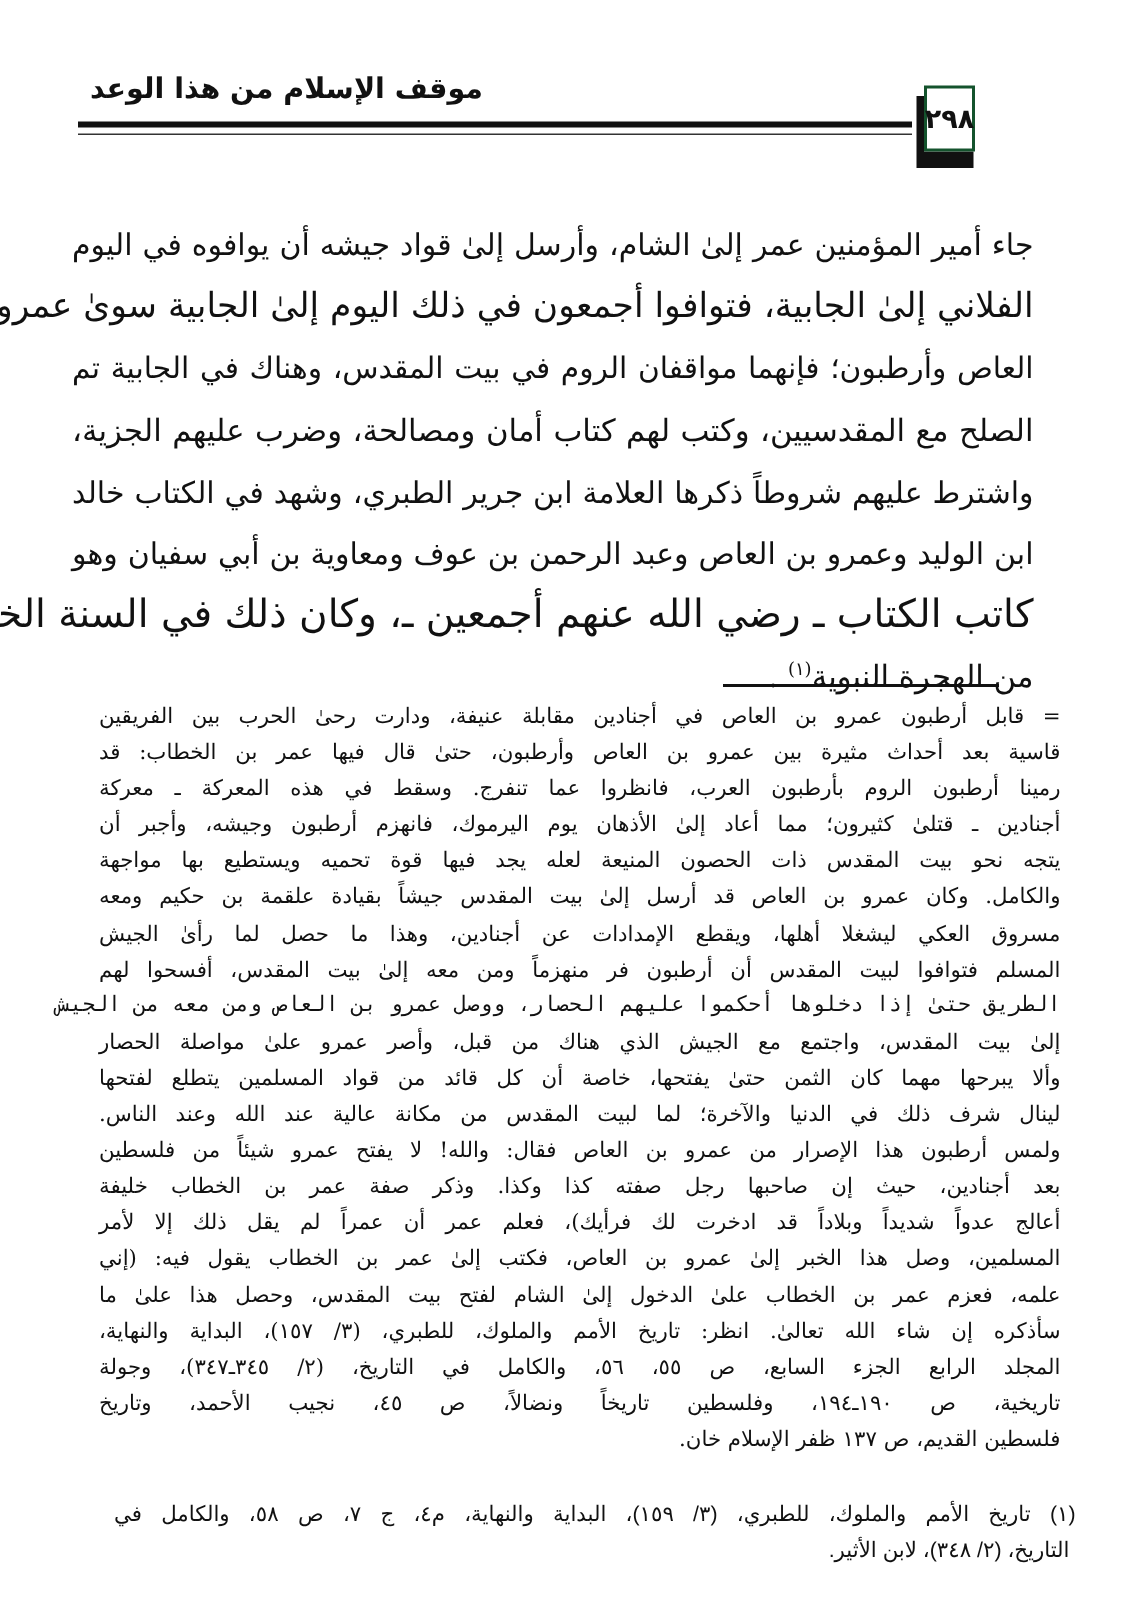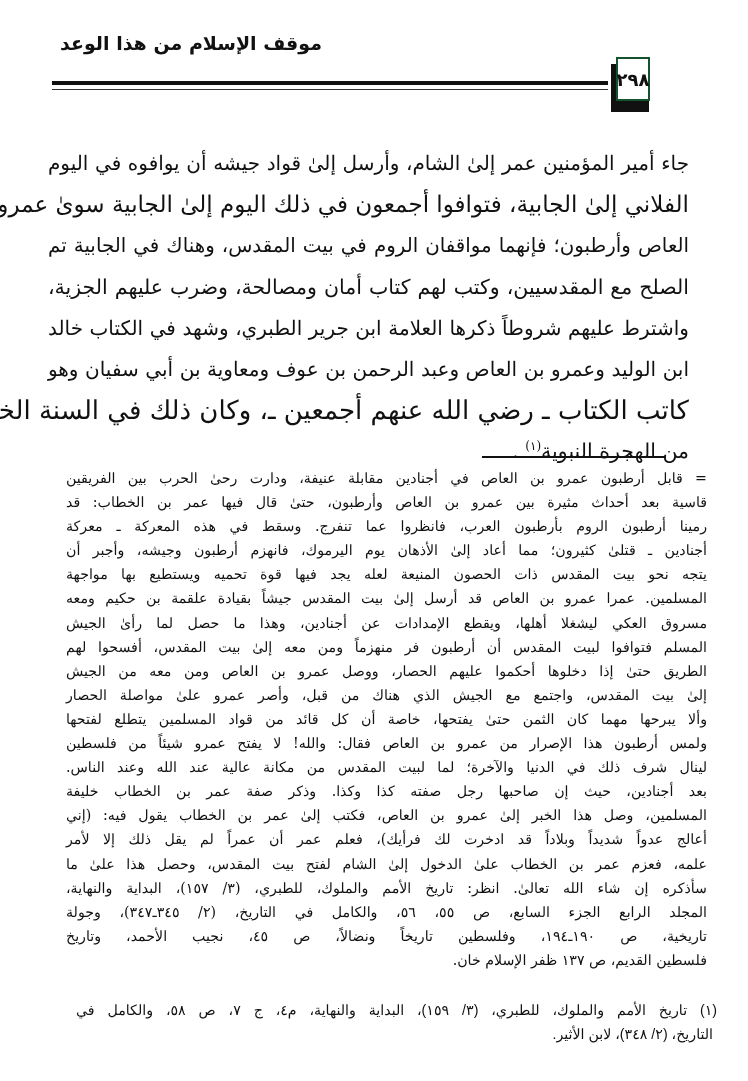--- a/index.html
+++ b/index.html
@@ -4,21 +4,21 @@
 <style>
   html, body { margin: 0; padding: 0; background: #ffffff; }
   body {
     width: 748px; height: 1081px; position: relative; overflow: hidden;
     font-family: "DejaVu Sans", sans-serif; color: #111;
   }
   .page { position: absolute; inset: 0; direction: rtl; }
 
   
   .running-title {
-    position: absolute; top: 32px; left: 60px; width: 548px;
+    position: absolute; top: 48px; left: 60px; width: 548px;
     font-family: "DejaVu Sans", sans-serif; font-weight: bold;
     font-size: 19px; text-align: left; direction: rtl; color: #111;
     letter-spacing: 0;
   }
   .running-title span { display: inline-block; }
   .rule-thick {
     position: absolute; left: 52px; top: 81px; width: 556px; height: 4px;
     background: #111;
   }
   .rule-thin {
@@ -92,31 +92,31 @@
   </div>
 
   <div class="fn-sep"></div>
 
   <div class="footnotes">
     <span class="line" style="display: block;">= قابل أرطبون عمرو بن العاص في أجنادين مقابلة عنيفة، ودارت رحىٰ الحرب بين الفريقين</span>
     <span class="line" style="display: block;">قاسية بعد أحداث مثيرة بين عمرو بن العاص وأرطبون، حتىٰ قال فيها عمر بن الخطاب: قد</span>
     <span class="line" style="display: block;">رمينا أرطبون الروم بأرطبون العرب، فانظروا عما تنفرج. وسقط في هذه المعركة ـ معركة</span>
     <span class="line" style="display: block;">أجنادين ـ قتلىٰ كثيرون؛ مما أعاد إلىٰ الأذهان يوم اليرموك، فانهزم أرطبون وجيشه، وأجبر أن</span>
     <span class="line" style="display: block;">يتجه نحو بيت المقدس ذات الحصون المنيعة لعله يجد فيها قوة تحميه ويستطيع بها مواجهة</span>
-    <span class="line" style="display: block;">المسلمين. عمرا عمرو بن العاص قد أرسل إلىٰ بيت المقدس جيشاً بقيادة علقمة بن حكيم ومعه</span>
+    <span class="line" style="display: block;">والكامل. وكان عمرو بن العاص قد أرسل إلىٰ بيت المقدس جيشاً بقيادة علقمة بن حكيم ومعه</span>
     <span class="line" style="display: block;">مسروق العكي ليشغلا أهلها، ويقطع الإمدادات عن أجنادين، وهذا ما حصل لما رأىٰ الجيش</span>
     <span class="line" style="display: block;">المسلم فتوافوا لبيت المقدس أن أرطبون فر منهزماً ومن معه إلىٰ بيت المقدس، أفسحوا لهم</span>
-    <span class="line" style="display: block;">الطريق حتىٰ إذا دخلوها أحكموا عليهم الحصار، ووصل عمرو بن العاص ومن معه من الجيش</span>
+    <span class="line" style="display: block; font-family: Liberation Mono, monospace;">الطريق حتىٰ إذا دخلوها أحكموا عليهم الحصار، ووصل عمرو بن العاص ومن معه من الجيش</span>
     <span class="line" style="display: block;">إلىٰ بيت المقدس، واجتمع مع الجيش الذي هناك من قبل، وأصر عمرو علىٰ مواصلة الحصار</span>
     <span class="line" style="display: block;">وألا يبرحها مهما كان الثمن حتىٰ يفتحها، خاصة أن كل قائد من قواد المسلمين يتطلع لفتحها</span>
+    <span class="line" style="display: block;">لينال شرف ذلك في الدنيا والآخرة؛ لما لبيت المقدس من مكانة عالية عند الله وعند الناس.</span>
     <span class="line" style="display: block;">ولمس أرطبون هذا الإصرار من عمرو بن العاص فقال: والله! لا يفتح عمرو شيئاً من فلسطين</span>
-    <span class="line" style="display: block;">لينال شرف ذلك في الدنيا والآخرة؛ لما لبيت المقدس من مكانة عالية عند الله وعند الناس.</span>
     <span class="line" style="display: block;">بعد أجنادين، حيث إن صاحبها رجل صفته كذا وكذا. وذكر صفة عمر بن الخطاب خليفة</span>
+    <span class="line" style="display: block;">أعالج عدواً شديداً وبلاداً قد ادخرت لك فرأيك)، فعلم عمر أن عمراً لم يقل ذلك إلا لأمر</span>
     <span class="line" style="display: block;">المسلمين، وصل هذا الخبر إلىٰ عمرو بن العاص، فكتب إلىٰ عمر بن الخطاب يقول فيه: (إني</span>
-    <span class="line" style="display: block;">أعالج عدواً شديداً وبلاداً قد ادخرت لك فرأيك)، فعلم عمر أن عمراً لم يقل ذلك إلا لأمر</span>
     <span class="line" style="display: block;">علمه، فعزم عمر بن الخطاب علىٰ الدخول إلىٰ الشام لفتح بيت المقدس، وحصل هذا علىٰ ما</span>
     <span class="line" style="display: block;">سأذكره إن شاء الله تعالىٰ. انظر: تاريخ الأمم والملوك، للطبري، (٣/ ١٥٧)، البداية والنهاية،</span>
     <span class="line" style="display: block;">المجلد الرابع الجزء السابع، ص ٥٥، ٥٦، والكامل في التاريخ، (٢/ ٣٤٥ـ٣٤٧)، وجولة</span>
     <span class="line" style="display: block;">تاريخية، ص ١٩٠ـ١٩٤، وفلسطين تاريخاً ونضالاً، ص ٤٥، نجيب الأحمد، وتاريخ</span>
     <span class="line last" style="display: block;">فلسطين القديم، ص ١٣٧ ظفر الإسلام خان.</span>
   </div>
 
   <div class="fn2">
     <span class="line" style="display: block;">(١) تاريخ الأمم والملوك، للطبري، (٣/ ١٥٩)، البداية والنهاية، م٤، ج ٧، ص ٥٨، والكامل في</span>
     <span class="line last indent" style="display: block;">التاريخ، (٢/ ٣٤٨)، لابن الأثير.</span>

